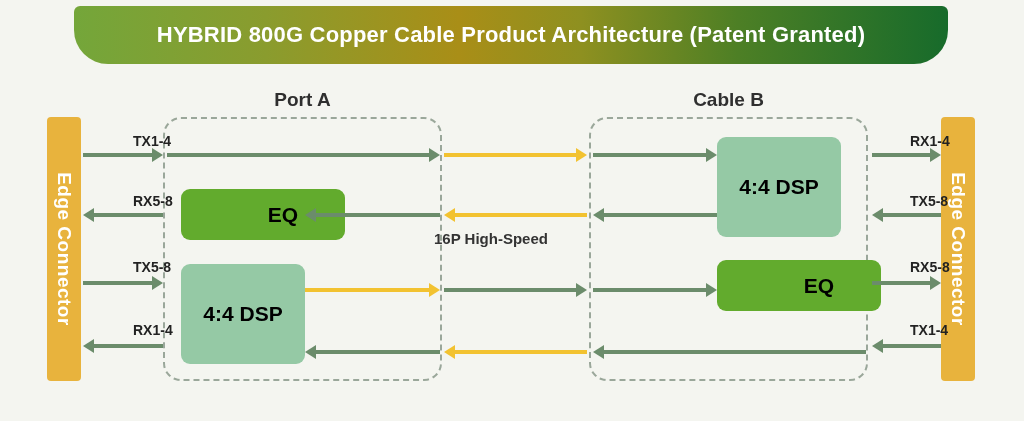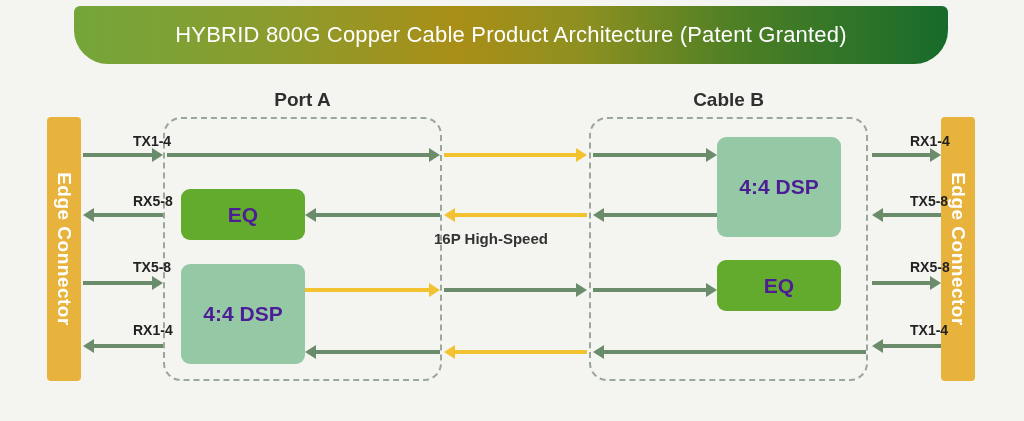--- a/index.html
+++ b/index.html
@@ -13,21 +13,21 @@
 
   
   .banner{
     position:absolute;left:74px;top:6px;width:874px;height:58px;
     border-radius:6px 6px 34px 34px;
     background:linear-gradient(90deg,#74a63a 0%,#8a9c2e 22%,#a98e17 44%,#8e9020 58%,#4d7f25 76%,#176b2b 100%);
     display:flex;align-items:center;justify-content:center;
     box-sizing:border-box;
   }
   .banner-title{
-    color:#ffffff;font-size:22px;font-weight:normal;letter-spacing:.2px;
+    color:#ffffff;font-size:22px;font-weight:bold;letter-spacing:.2px;
     white-space:nowrap;
   }
 
   
   .edge-conn{
     position:absolute;top:117px;width:34px;height:264px;
     background:#e8b33d;border-radius:4px;
     display:flex;align-items:center;justify-content:center;
   }
   .edge-conn.left{left:47px;}
@@ -51,23 +51,23 @@
     position:absolute;top:89px;font-size:19px;font-weight:bold;color:#2f2f2f;
     width:279px;text-align:center;
   }
   .port-title.a{left:163px;}
   .port-title.b{left:589px;}
 
   
   .blk{
     position:absolute;border-radius:9px;
     display:flex;align-items:center;justify-content:center;
-    color:#4c1d95;font-weight:bold;
-  }
-  .blk.eq{background:#62ab2d;font-size:21px;}
+    color:#000000;font-weight:bold;
+  }
+  .blk.eq{background:#62ab2d;font-size:21px;padding-left:40px;}
   .blk.dsp{background:#95c9a5;font-size:21px;}
 
   #blk-a-eq {left:181px;top:189px;width:124px;height:51px;}
   #blk-a-dsp{left:181px;top:264px;width:124px;height:100px;}
   #blk-b-dsp{left:717px;top:137px;width:124px;height:100px;}
   #blk-b-eq {left:717px;top:260px;width:124px;height:51px;}
 
   
   .arrow{position:absolute;height:14px;}
   .arrow .shaft{

